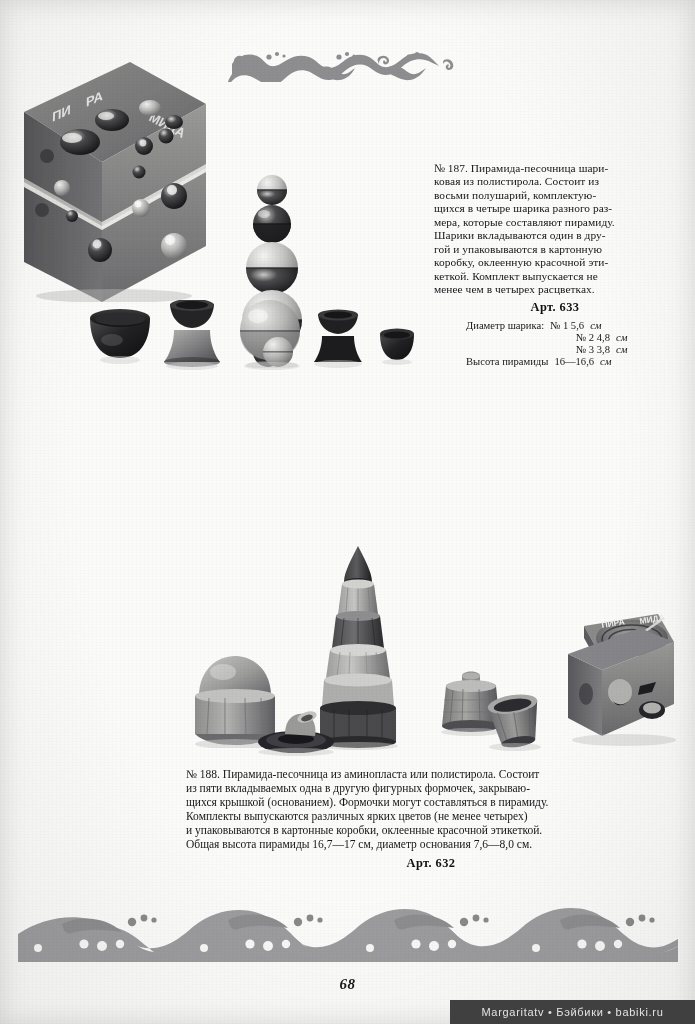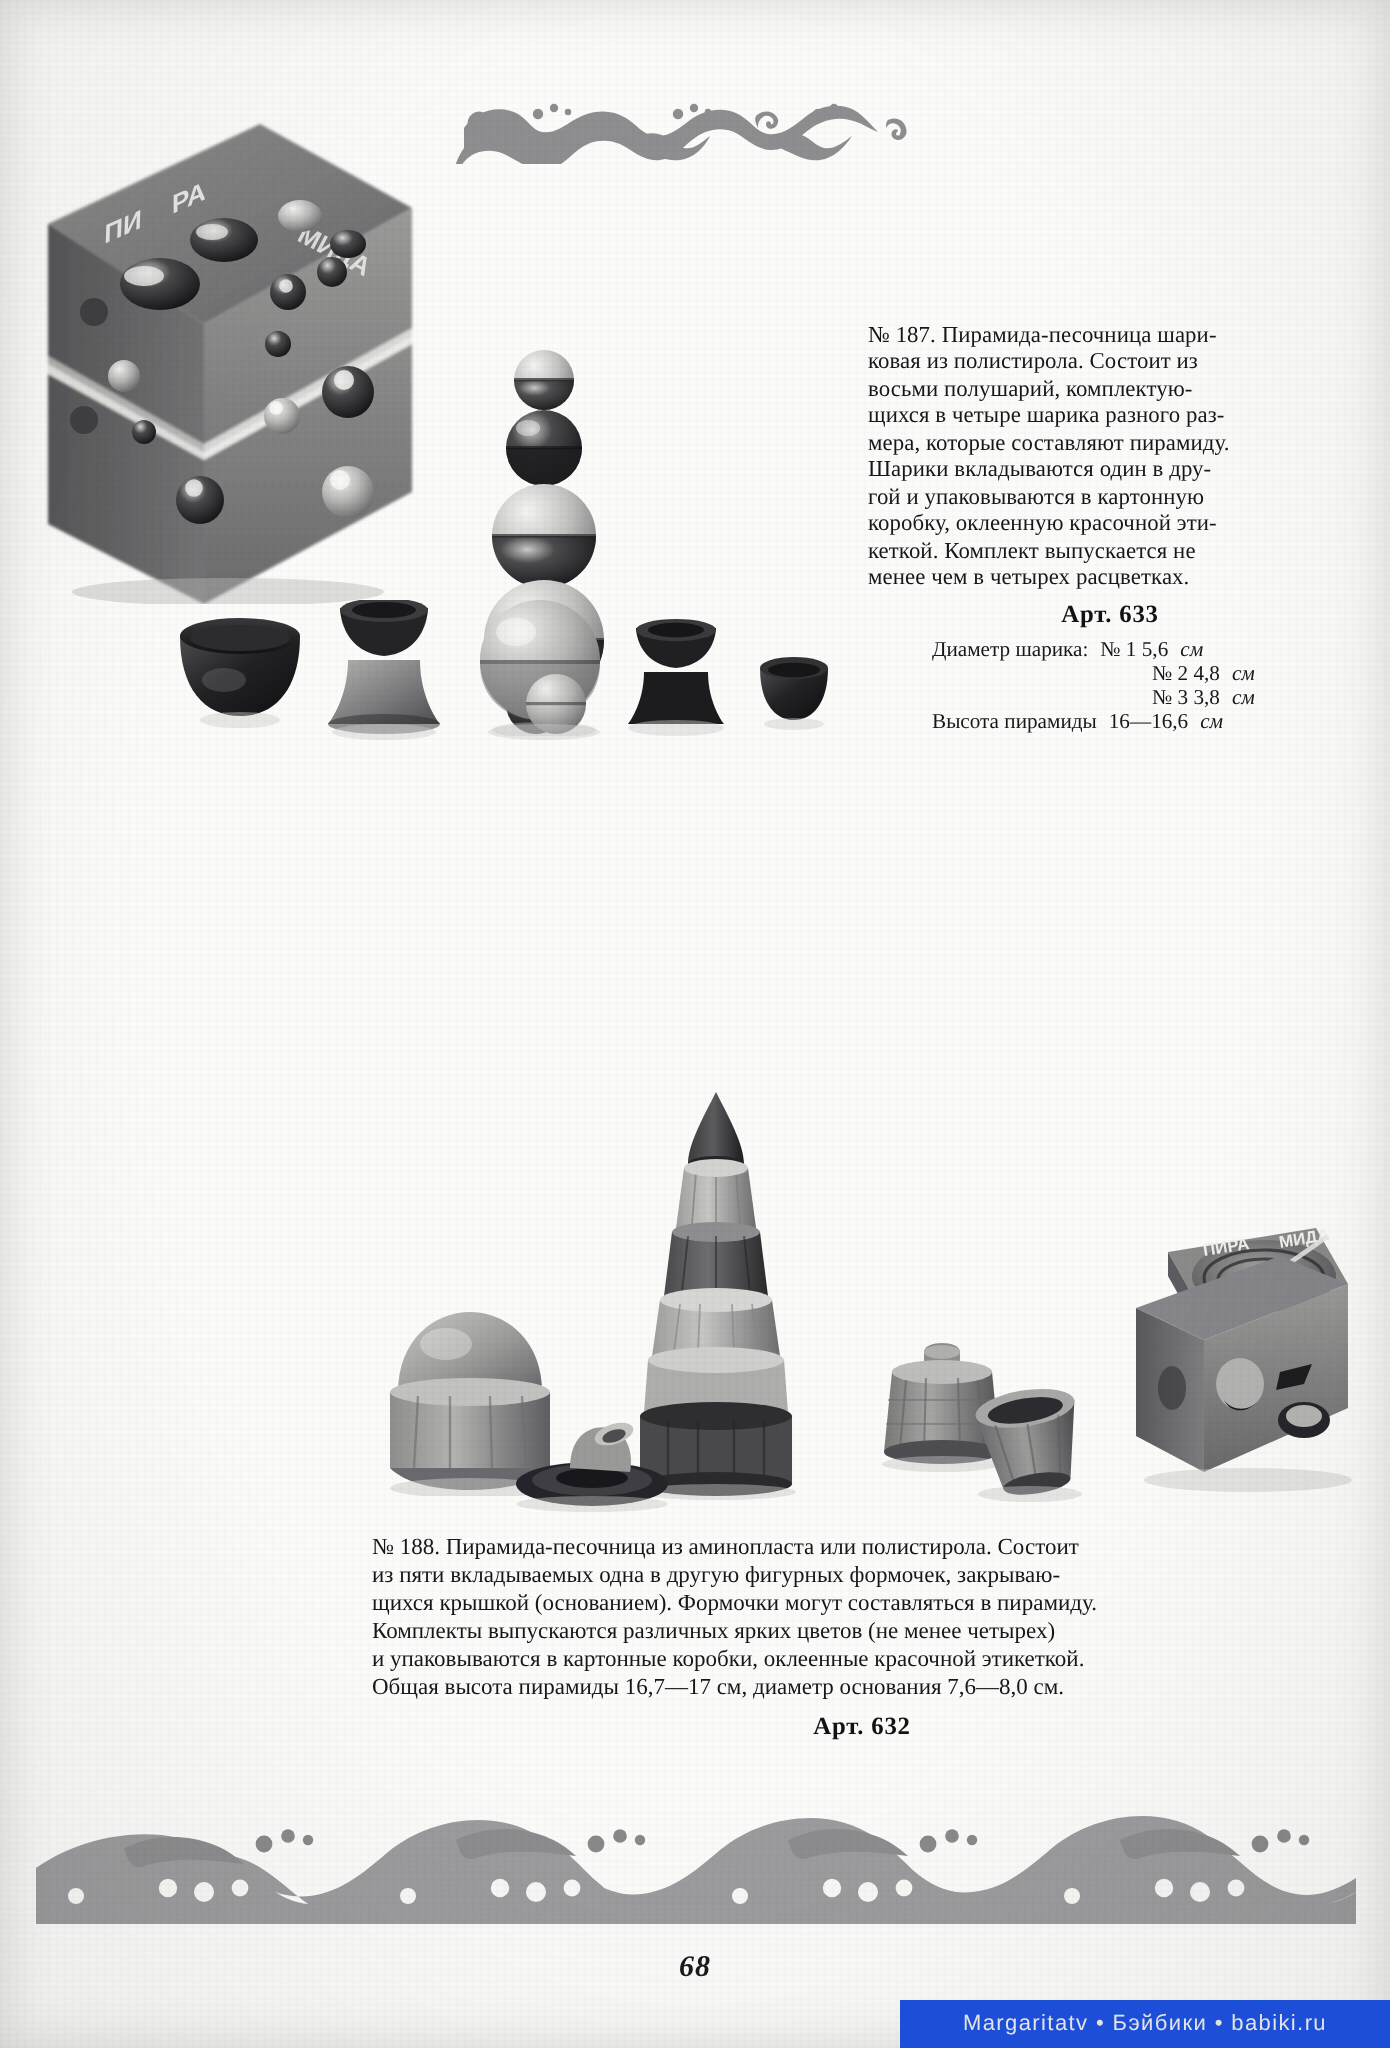--- a/index.html
+++ b/index.html
@@ -83,21 +83,21 @@
     text-align:center;
     font-family:"Liberation Serif",serif;
     font-weight:bold;font-style:italic;
     font-size:15px;color:#1a1a1d;letter-spacing:.5px;
   }
 
   
   #watermark{
     position:absolute;right:0;bottom:0;
     width:245px;height:24px;
-    background:#1d4ed8;
+    background:#404040;
     display:flex;align-items:center;justify-content:center;
     color:#e3e3e3;
     font-family:"Liberation Sans",sans-serif;
     font-size:11px;letter-spacing:.7px;
     z-index:70;
   }
 
   
   .photo{position:absolute;}
   .photo svg{display:block;}

